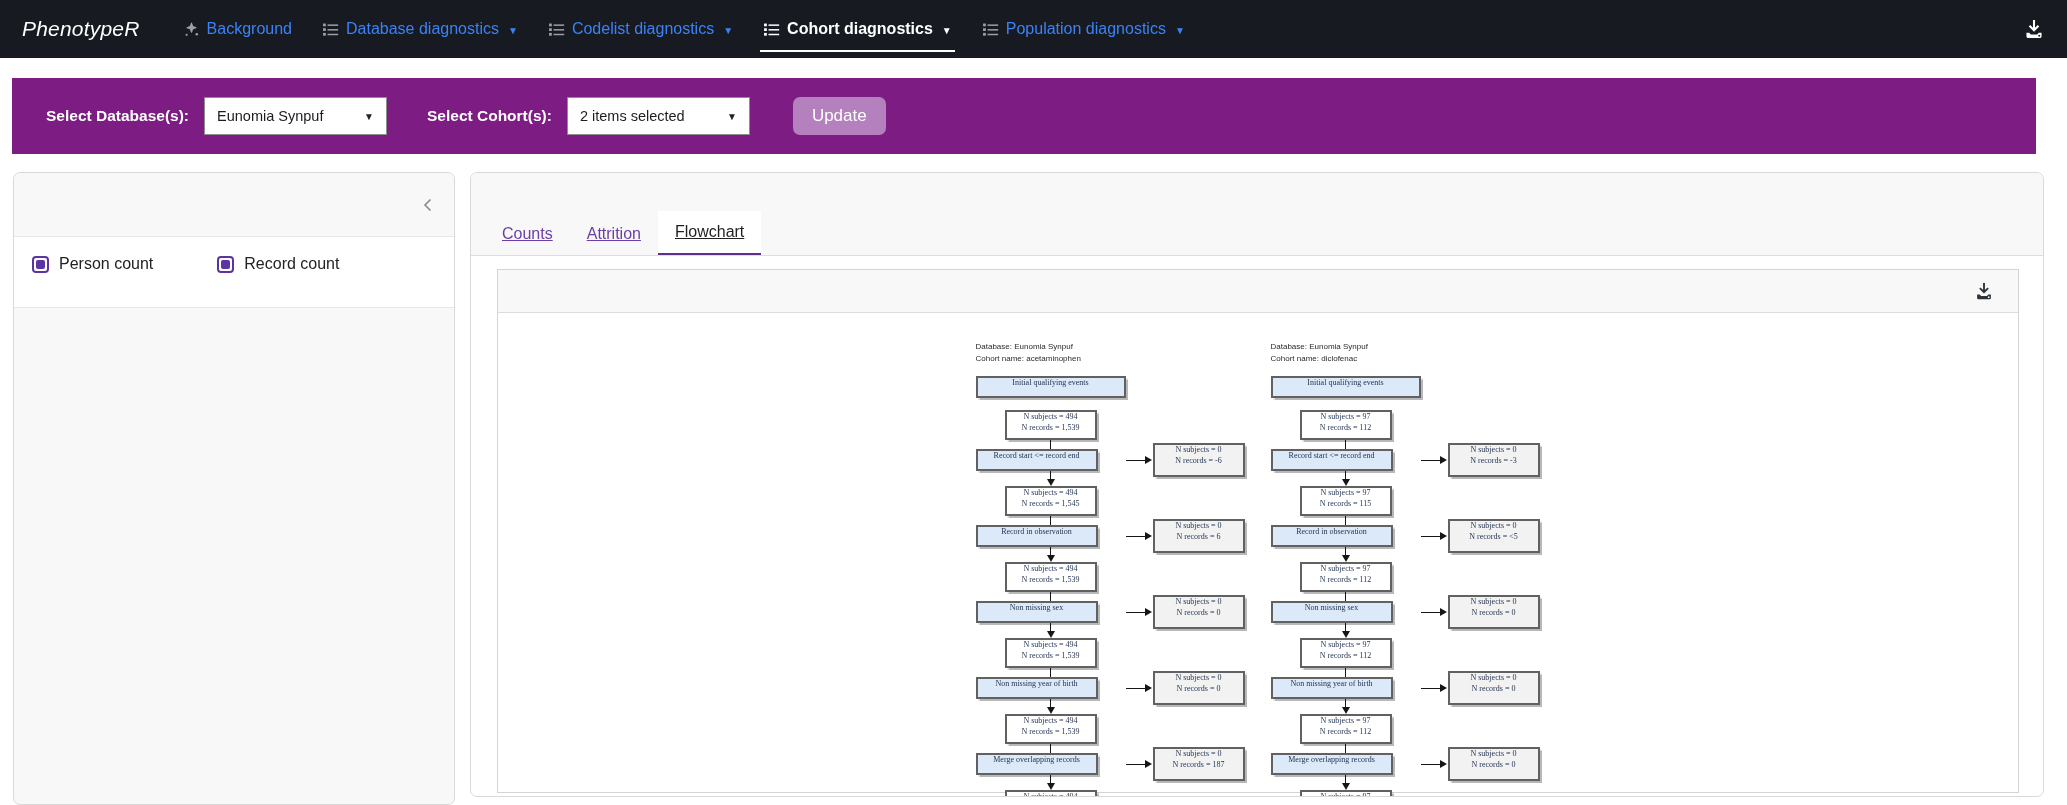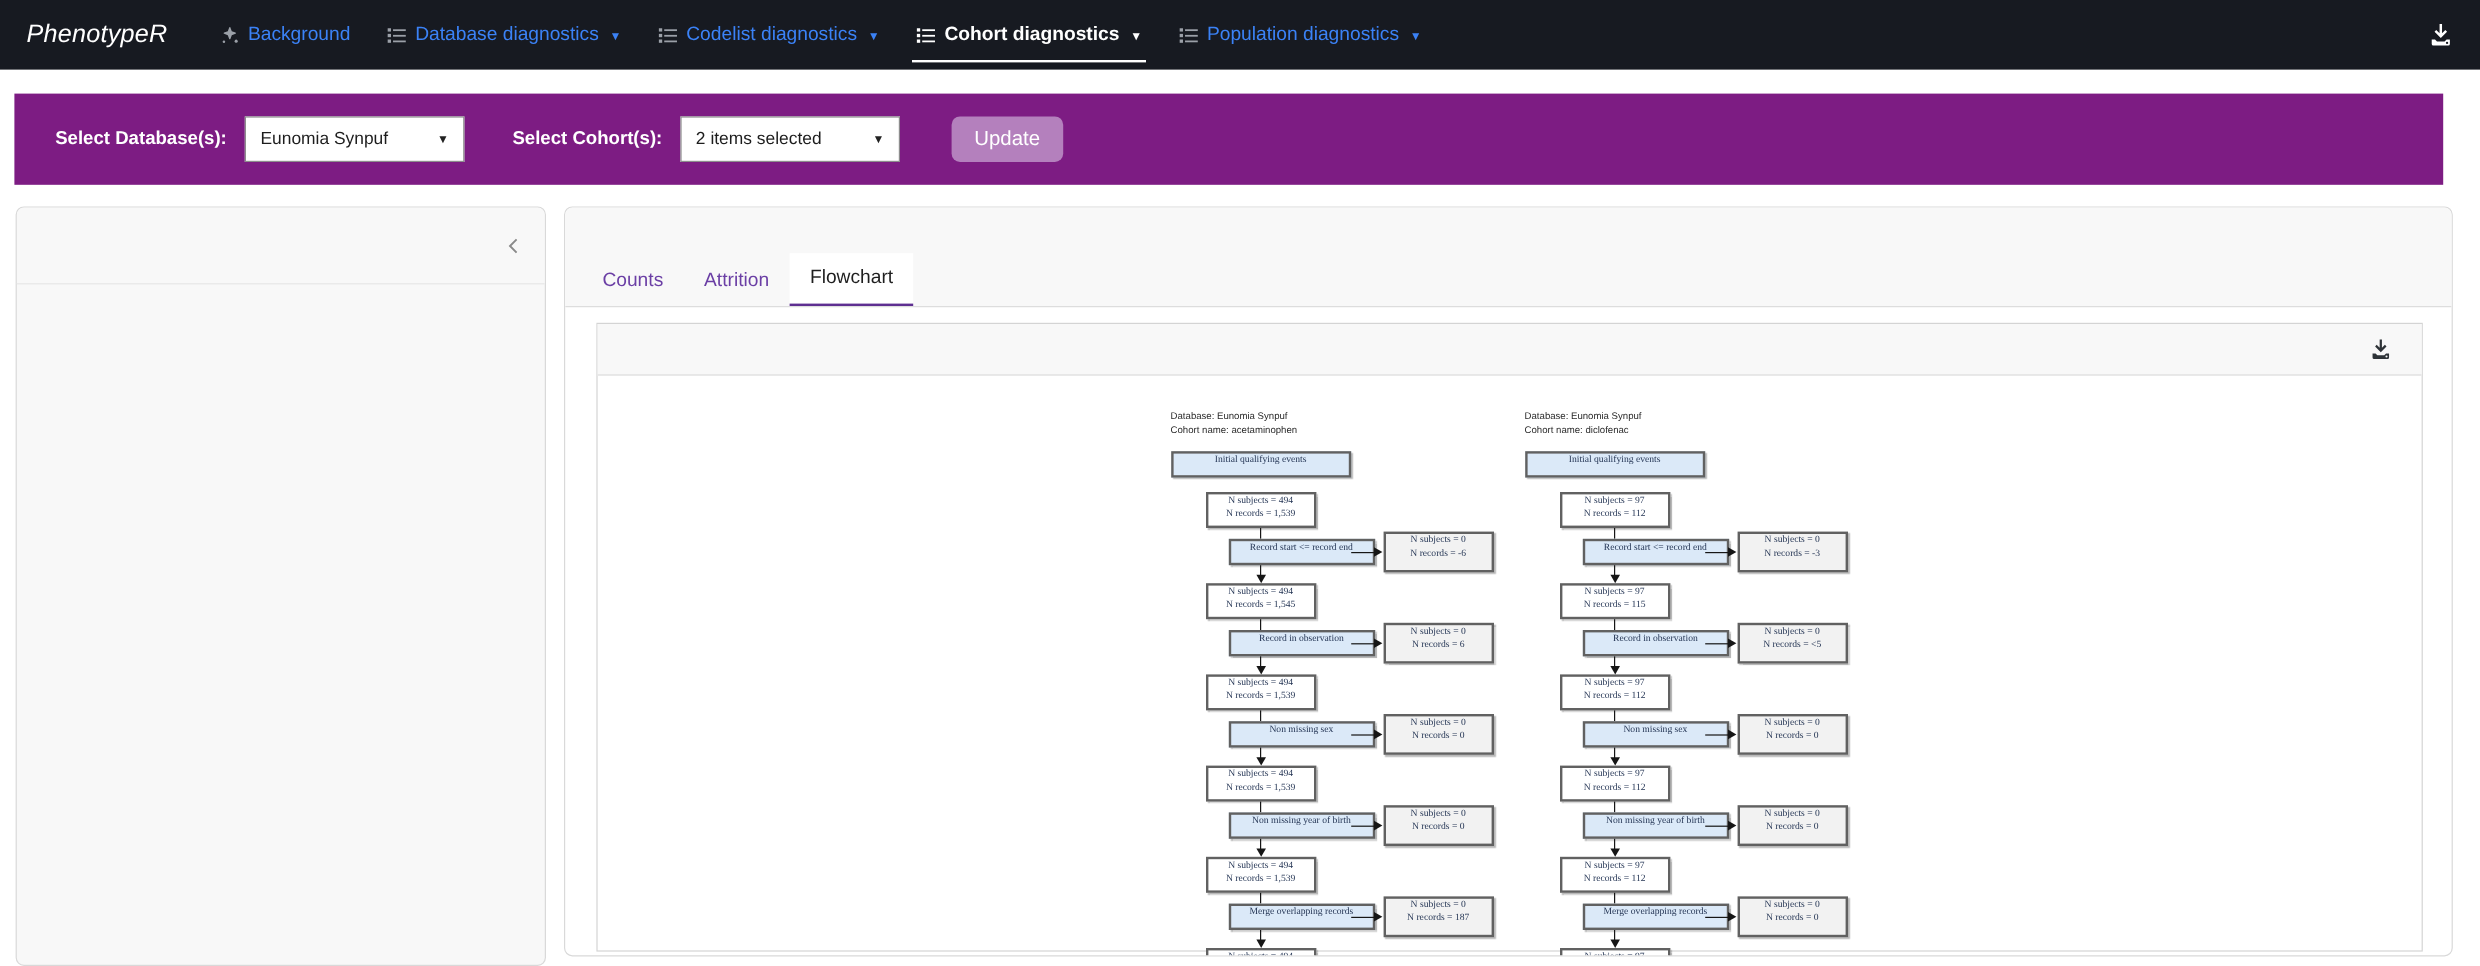--- a/index.html
+++ b/index.html
@@ -48,41 +48,41 @@
   .cb-item { display:flex; align-items:center; gap:10px; cursor:pointer; }
   .cb-box { width:17px; height:17px; border:2px solid #5c34a2; border-radius:4px;
             display:flex; align-items:center; justify-content:center; background:#ffffff; }
   .cb-fill { width:9px; height:9px; background:#5c34a2; border-radius:2px; }
   .cb-label { font-size:16px; color:#222222; }
 
   
   .main-card { position:absolute; left:470px; top:172px; width:1574px; height:625px; }
   .tabstrip { height:83px; background:#f8f8f8; border-bottom:1px solid #dddddd;
               display:flex; align-items:flex-end; padding:0 14px; }
-  .tab { font-size:16px; color:#6b3fa5; padding:12px 17px; cursor:pointer; }
+  .tab { font-size:16px; color:#6b3fa5; padding:12px 17px; cursor:pointer;text-decoration:underline; }
   .tab.active { background:#ffffff; color:#1f1f1f; border-bottom:2px solid #5e2f91; }
 
   .panel { margin:13px 26px 0 26px; width:1522px; height:524px;
            border:1px solid #d4d4d4; background:#ffffff; }
   .panel-toolbar { height:43px; background:#f8f8f8; border-bottom:1px solid #dddddd;
                    display:flex; align-items:center; justify-content:flex-end; padding-right:24px; }
   .panel-dl { display:inline-flex; cursor:pointer; color:#2e3338; }
 
   
   .flowchart { display:flex; justify-content:center; gap:25px; padding-top:28px; }
   .diagram { width:270px; }
   .fc-title { width:150px; text-align:left; font-size:8px; line-height:1.5;
               color:#2b2b2b; margin-bottom:11px; }
   .fc-stack { width:150px; display:flex; flex-direction:column; align-items:center; }
   .fc-box { border:2px solid #616161; box-shadow:1.5px 1.5px 1px rgba(0,0,0,.28);
             color:#1f3050; font-size:8px; line-height:1.35; text-align:center;
             display:flex; flex-direction:column; justify-content:flex-start;font-family:Liberation Serif, serif; }
   .fc-start { background:#dbe9f8; width:150px; height:22px; }
   .fc-filterwrap { position:relative; width:150px; }
-  .fc-filter { background:#dbe9f8; width:122px; height:22px;margin-left:48px; }
+  .fc-filter { background:#dbe9f8; width:122px; height:22px; }
   .fc-count { background:#ffffff; width:92px; height:30px; }
   .fc-excl { background:#f2f2f2; width:92px; height:34px; position:absolute;
              left:177px; top:50%; transform:translateY(-50%); }
   .fc-harrow { position:absolute; left:150px; top:50%; width:20px; height:0;
                border-top:1.6px solid #161616; }
   .fc-harrow::after { content:""; position:absolute; right:-6px; top:-5px;
                border-top:4px solid transparent; border-bottom:4px solid transparent;
                border-left:7px solid #161616; }
   .fc-vline { width:0; height:9px; border-left:1.6px solid #161616; }
   .fc-varrow { width:0; height:10px; border-left:1.6px solid #161616; position:relative; margin-bottom:5px; }
@@ -188,20 +188,34 @@
 </div>
 
 <aside class="sidebar card">
   <div class="sb-top">
     <span class="sb-collapse">
       <svg width="16" height="16" viewBox="0 0 16 16" fill="none" stroke="#8a8a8a" stroke-width="1.6">
           <polyline points="10.5,2.5 5,8 10.5,13.5"></polyline>
         </svg>
     </span>
   </div>
+  <div class="acc-body">
+    <label class="cb-item">
+      <span class="cb-box">
+          <span class="cb-fill"></span>
+        </span>
+      <span class="cb-label">Person count</span>
+    </label>
+    <label class="cb-item">
+      <span class="cb-box">
+          <span class="cb-fill"></span>
+        </span>
+      <span class="cb-label">Record count</span>
+    </label>
+  </div>
 </aside>
 
 <section class="main-card card">
   <div class="tabstrip">
     <div class="tab">Counts</div>
     <div class="tab">Attrition</div>
     <div class="tab active">Flowchart</div>
   </div>
   <div class="panel">
     <div class="panel-toolbar">

